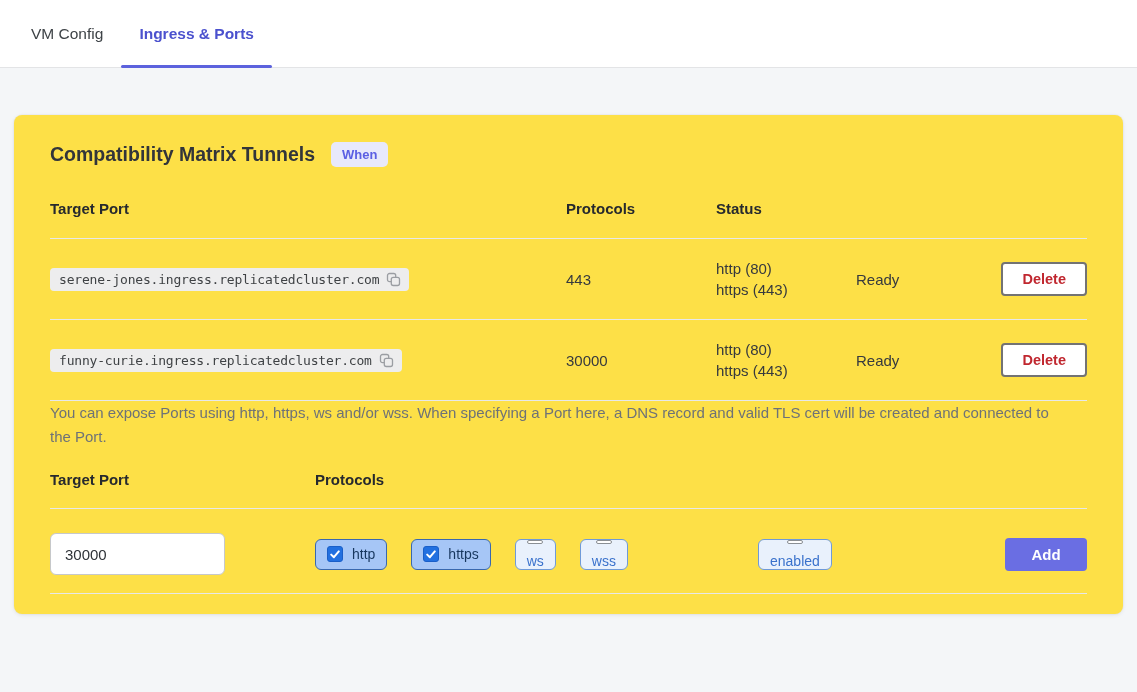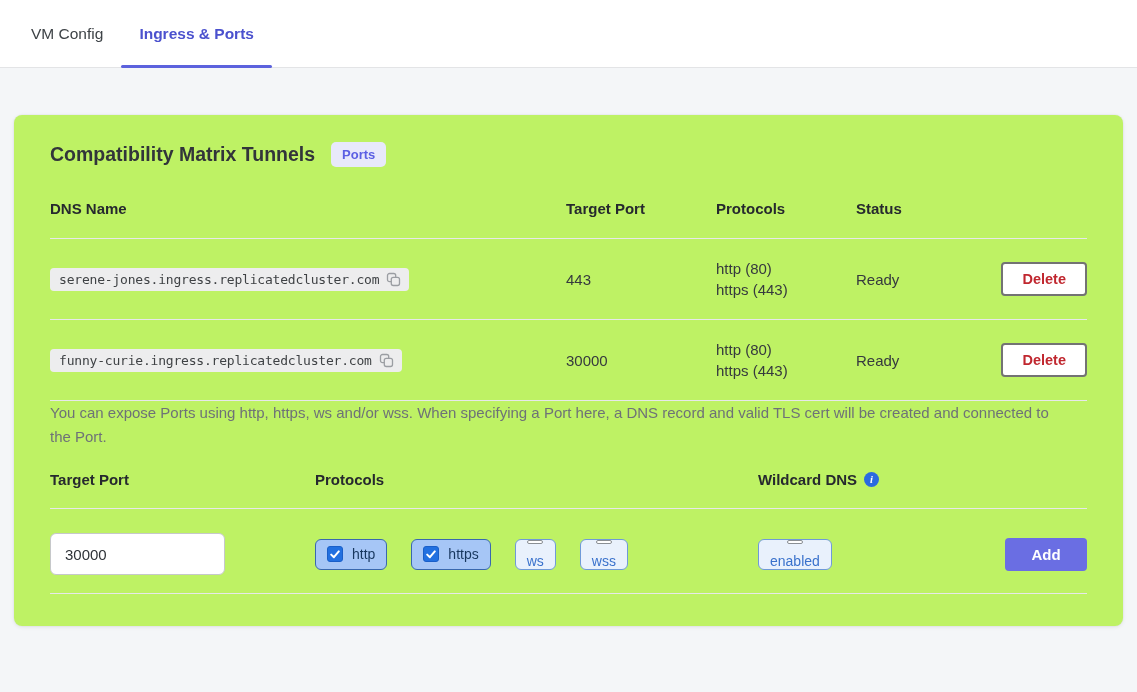--- a/index.html
+++ b/index.html
@@ -29,25 +29,25 @@
     text-align:center;
   }
   .tab.active { color:#4b51ce; font-weight:700; }
   .tab.active::after {
     content:""; position:absolute; left:0; right:0; bottom:-1px;
     height:3px; background:#5c62dd; border-radius:2px;
   }
   
   .main { padding:47px 14px 16px; }
   .card {
-    background:#bef264;
+    background:#fde047;
     width:1109px;
     border-radius:8px;
     box-shadow:0 1px 4px rgba(0,0,0,.08), 0 0 0 1px rgba(0,0,0,.02);
-    padding:27px 36px 32px;
+    padding:27px 36px 20px;
   }
   .card-title-row { display:flex; align-items:center; gap:16px; margin-bottom:20px; }
   .card-title { font-size:19.5px; font-weight:700; color:#32353a; }
   .badge {
     background:#e8e9fb; color:#5b5fe3;
     font-size:13px; font-weight:600;
     padding:5px 11px; border-radius:5px;
   }
   
   .grid5 { display:grid; grid-template-columns:516px 150px 140px 140px 1fr; align-items:center; }
@@ -117,25 +117,24 @@
 <div class="tabbar">
   <div class="tab">VM Config</div>
   <div class="tab active">Ingress &amp; Ports</div>
 </div>
 
 <div class="main">
   <div class="card">
 
     <div class="card-title-row">
       <span class="card-title">Compatibility Matrix Tunnels</span>
-      <span class="badge">Ports</span>
+      <span class="badge">When</span>
     </div>
 
     <div class="thead grid5">
-      <div class="th">DNS Name</div>
       <div class="th">Target Port</div>
       <div class="th">Protocols</div>
       <div class="th">Status</div>
       <div class="th"></div>
     </div>
 
     <div>
   <div class="trow grid5">
     <div class="cell">
       <span class="dns-pill">
@@ -181,24 +180,20 @@
       <button class="btn-delete">Delete</button>
     </div>
   </div>
 </div>
 
     <div class="add-desc">You can expose Ports using http, https, ws and/or wss. When specifying a Port here, a DNS record and valid TLS cert will be created and connected to the Port.</div>
 
     <div class="add-head grid4">
       <div class="th">Target Port</div>
       <div class="th">Protocols</div>
-      <div class="th">
-        <span>Wildcard DNS</span>
-        <span class="info-icon">i</span>
-      </div>
       <div class="th"></div>
     </div>
 
     <div class="add-row grid4">
       <div>
         <input class="port-input" type="text" value="30000" style="">
       </div>
       <div class="chips">
   <label class="chip checked">
     <span class="cb">

